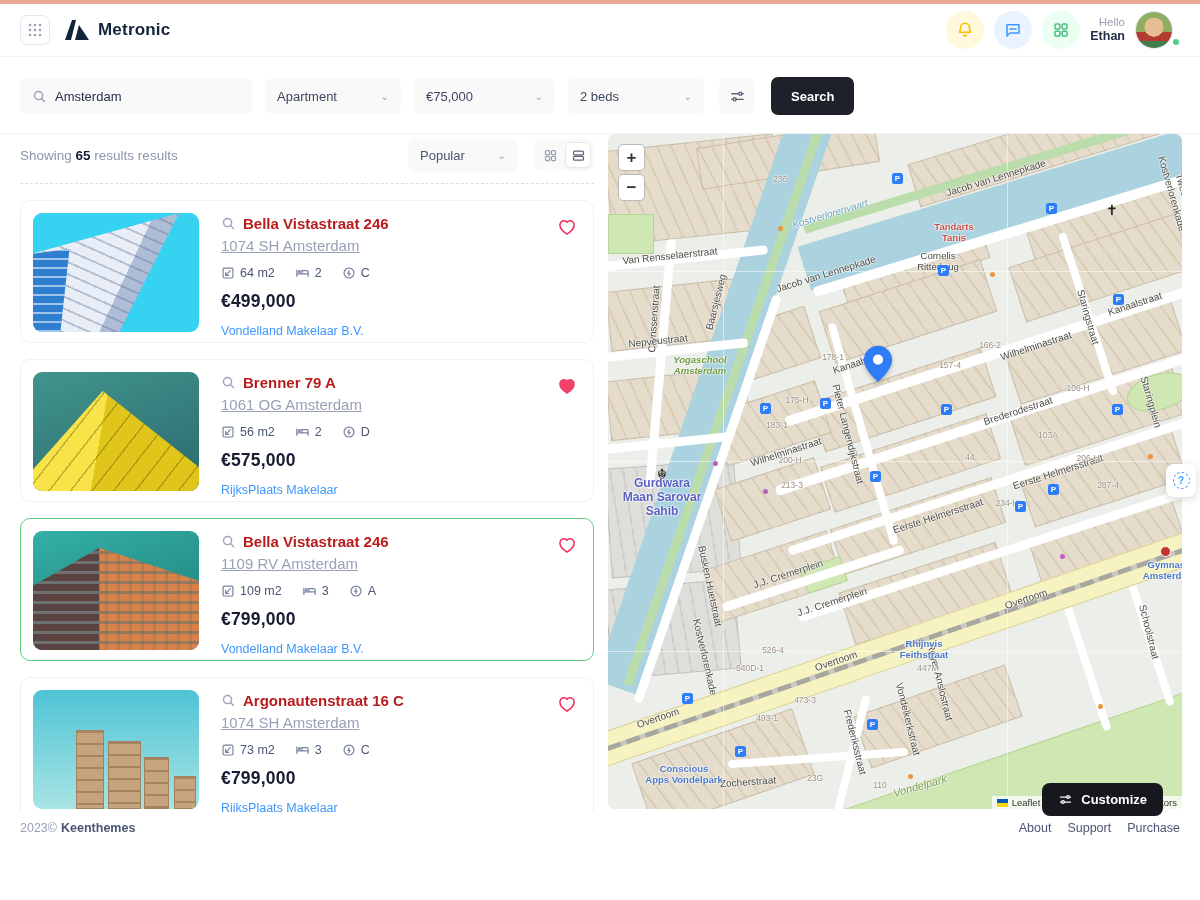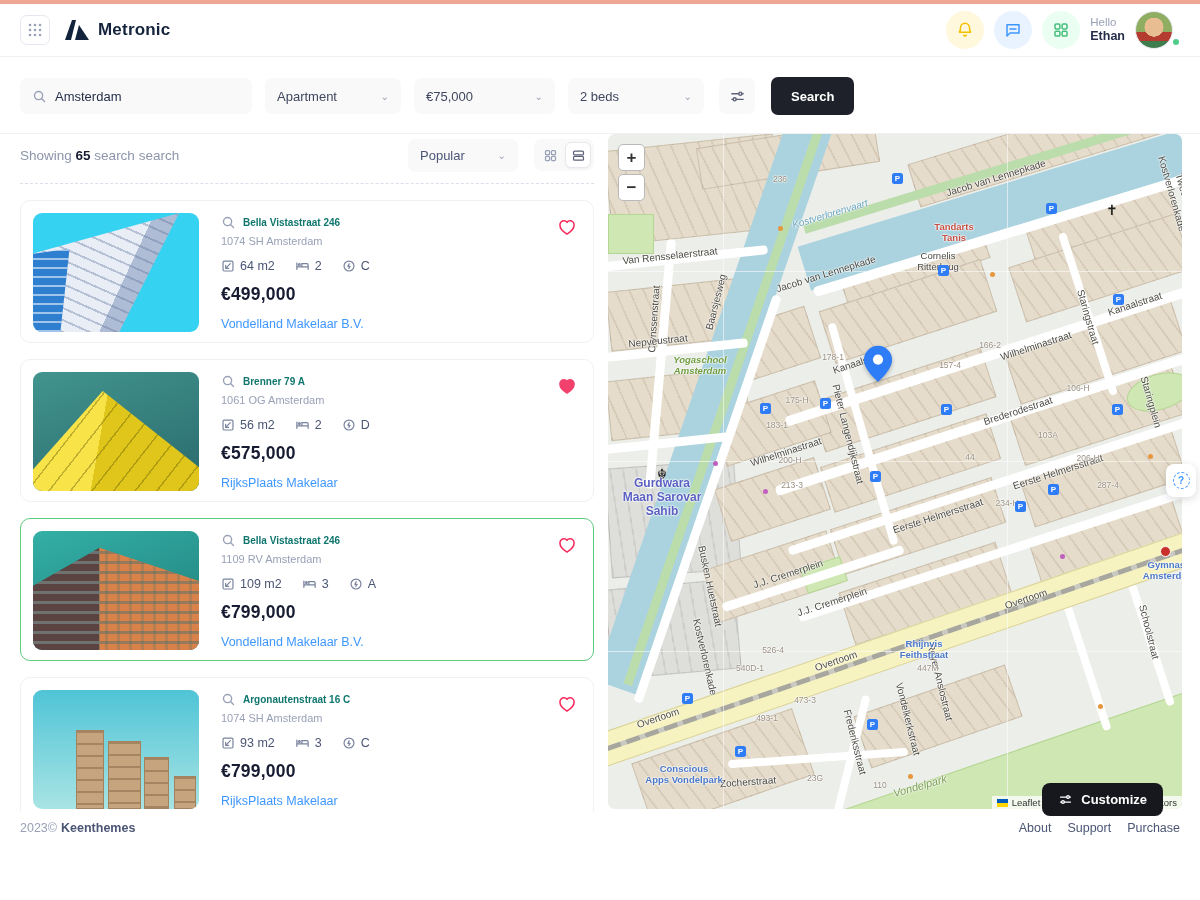--- a/index.html
+++ b/index.html
@@ -14,21 +14,21 @@
   .logo-mark { display:flex; }
   .logo-text { font-size:17px; font-weight:bold; color:#14233c; letter-spacing:.2px;}
   .nav { display:flex; align-items:center; gap:8px; margin-left:42px; }
   .nav-item { font-size:13.5px; font-weight:500; color:#4b5675; padding:7px 13px; border-radius:7px; cursor:pointer;}
   .nav-item.active { background:#f4f4f6; color:#16192c; font-weight:600; border:1px dashed #e6e8ef;}
   .header-right { margin-left:auto; display:flex; align-items:center; gap:10px;}
   .hicon { width:38px; height:38px; border-radius:50%; display:flex; align-items:center; justify-content:center; cursor:pointer;}
   .hicon.yellow { background:#fff8dd; }
   .hicon.blue { background:#e9f3ff; }
   .hicon.green { background:#eafff1; }
-  .greeting { text-align:left; line-height:1.25; }
+  .greeting { text-align:right; line-height:1.25; }
   .greeting .hello { font-size:11.5px; color:#99a1b7; }
   .greeting .name { font-size:12.5px; color:#252f4a; font-weight:600;}
   .avatar { width:38px; height:38px; border-radius:50%; position:relative; cursor:pointer;
     background: radial-gradient(circle at 50% 42%, #e9bd92 0 34%, transparent 35%),
                 linear-gradient(180deg,#8fae62 0 55%, #b43b30 55% 80%, #3f7d4e 80%);
     border:1px solid #e6e8ef; overflow:hidden;}
   .avatar-dot { position:absolute; right:-1px; bottom:1px; width:10px; height:10px; background:#50cd89; border:2px solid #fff; border-radius:50%;}
 
   
   .searchbar { padding:20px 20px 18px; border-bottom:1px solid #f1f1f4; background:#fff;}
@@ -55,22 +55,22 @@
   .view-toggles { margin-left:16px; background:#f9f9f9; border-radius:8px; padding:3px; display:flex; gap:2px;}
   .vt-btn { width:26px; height:26px; border-radius:6px; display:flex; align-items:center; justify-content:center; cursor:pointer;}
   .vt-btn.active { background:#fff; border:1px solid #e8e8ec; box-shadow:0 1px 2px rgba(0,0,0,.04);}
   .dashed-sep { border-top:1px dashed #dbdfe9; margin:10px 0 16px; }
 
   .card { position:relative; border:1px solid #f1f1f4; border-radius:10px; background:#fff; height:143px; margin-bottom:16px; padding:12px; display:flex; cursor:pointer;}
   .card.selected { border:1px solid #5ecb7e; }
   .card-img { width:166px; height:119px; border-radius:9px; overflow:hidden; position:relative; flex:none;}
   .card-body { padding:2px 0 0 22px; }
   .title-row { display:flex; align-items:center; gap:7px; }
-  .card-title { font-size:10px; font-weight:600; color:#0f766e; }
-  .card-addr { font-size:11px; color:#99a1b7; margin-top:5px;}
+  .card-title { font-size:15px; font-weight:600; color:#b91c1c; }
+  .card-addr { font-size:15px; color:#99a1b7; margin-top:5px;text-decoration:underline;}
   .specs { display:flex; align-items:center; gap:20px; margin-top:11px;}
   .spec { display:flex; align-items:center; gap:5px; font-size:12.5px; color:#4b5675; font-weight:500;}
   .price { font-size:17.5px; font-weight:700; color:#181c32; margin-top:11px; letter-spacing:.2px;}
   .agency { font-size:12.5px; font-weight:500; color:#3e97ff; margin-top:12px;}
   .fav-btn { position:absolute; top:16px; right:16px; cursor:pointer; }
 
   
   .img1 { background:#35d2f2; }
   .img1 .a { position:absolute; inset:0; background:linear-gradient(115deg,#e8edf6 0 55%,#aebcd6 55%);
     clip-path:polygon(0 34%, 88% 0, 52% 100%, 0 100%); }
@@ -242,21 +242,21 @@
     </div>
     <button class="search-btn">Search</button>
   </div>
 </div>
 
 <div class="content">
 
   <div class="left-col">
     <div class="results-row">
       <div class="results-text">
-        <span>Showing</span> <b>65</b> <span>search search</span>
+        <span>Showing</span> <b>65</b> <span>results results</span>
       </div>
       <div class="sort-dd">
         <span>Popular</span>
         <span class="chev">⌄</span>
       </div>
       <div class="view-toggles">
         <div class="vt-btn">
           <svg width="15" height="15" viewBox="0 0 24 24" fill="none" stroke="#99a1b7" stroke-width="2">
             <rect x="4" y="4" width="6.5" height="6.5" rx="1.5"></rect>
               <rect x="13.5" y="4" width="6.5" height="6.5" rx="1.5"></rect>
@@ -426,21 +426,21 @@
               </svg>
               <span class="card-title">Argonautenstraat 16 C</span>
             </div>
             <div class="card-addr">1074 SH Amsterdam</div>
             <div class="specs">
               <span class="spec">
                 <svg width="14" height="14" viewBox="0 0 24 24" fill="none" stroke="#78829d" stroke-width="2" stroke-linecap="round">
                   <rect x="3.5" y="3.5" width="17" height="17" rx="2"></rect>
                   <path d="M16 8 8 16M8 11v5h5"></path>
                 </svg>
-                <span>93 m2</span>
+                <span>73 m2</span>
               </span>
               <span class="spec">
                 <svg width="15" height="15" viewBox="0 0 24 24" fill="none" stroke="#78829d" stroke-width="2" stroke-linecap="round">
                   <path d="M3 18v-8M3 14h18v4M3 14V8M21 14v-3a2 2 0 0 0-2-2h-8v5"></path>
                   <circle cx="7" cy="10.5" r="1.4"></circle>
                 </svg>
                 <span>3</span>
               </span>
               <span class="spec">
                 <svg width="14" height="14" viewBox="0 0 24 24" fill="none" stroke="#78829d" stroke-width="2" stroke-linejoin="round">

